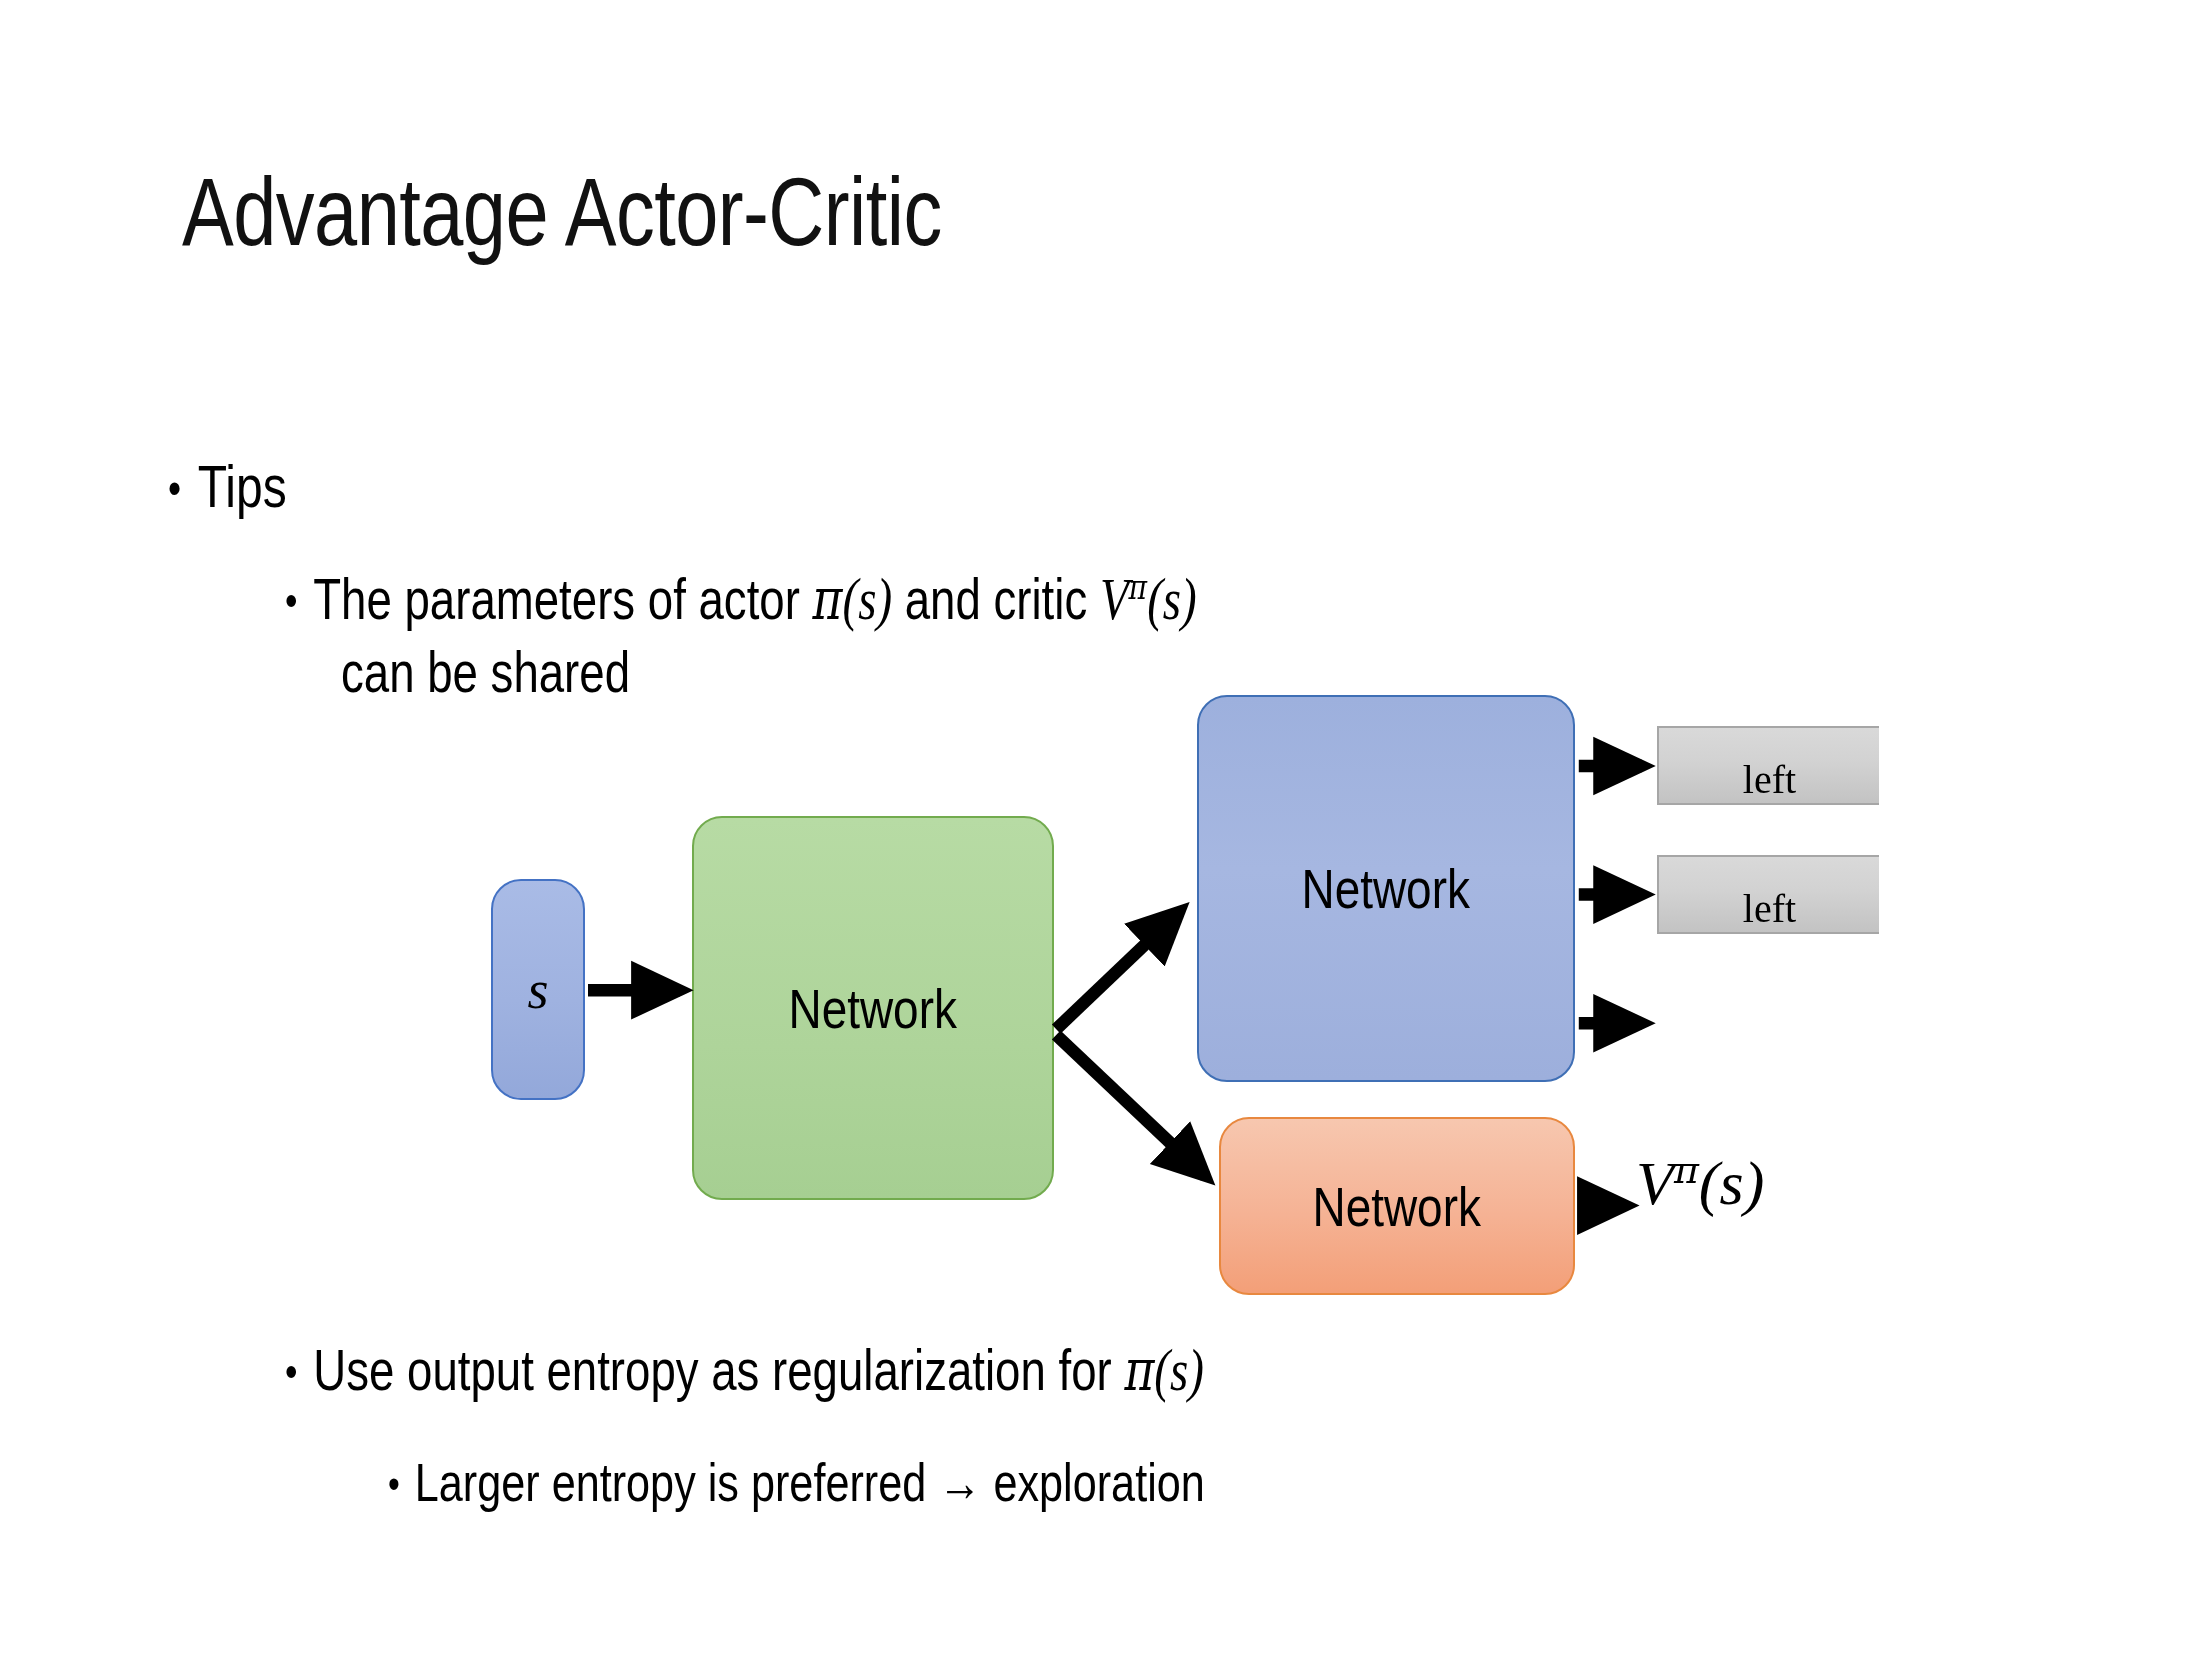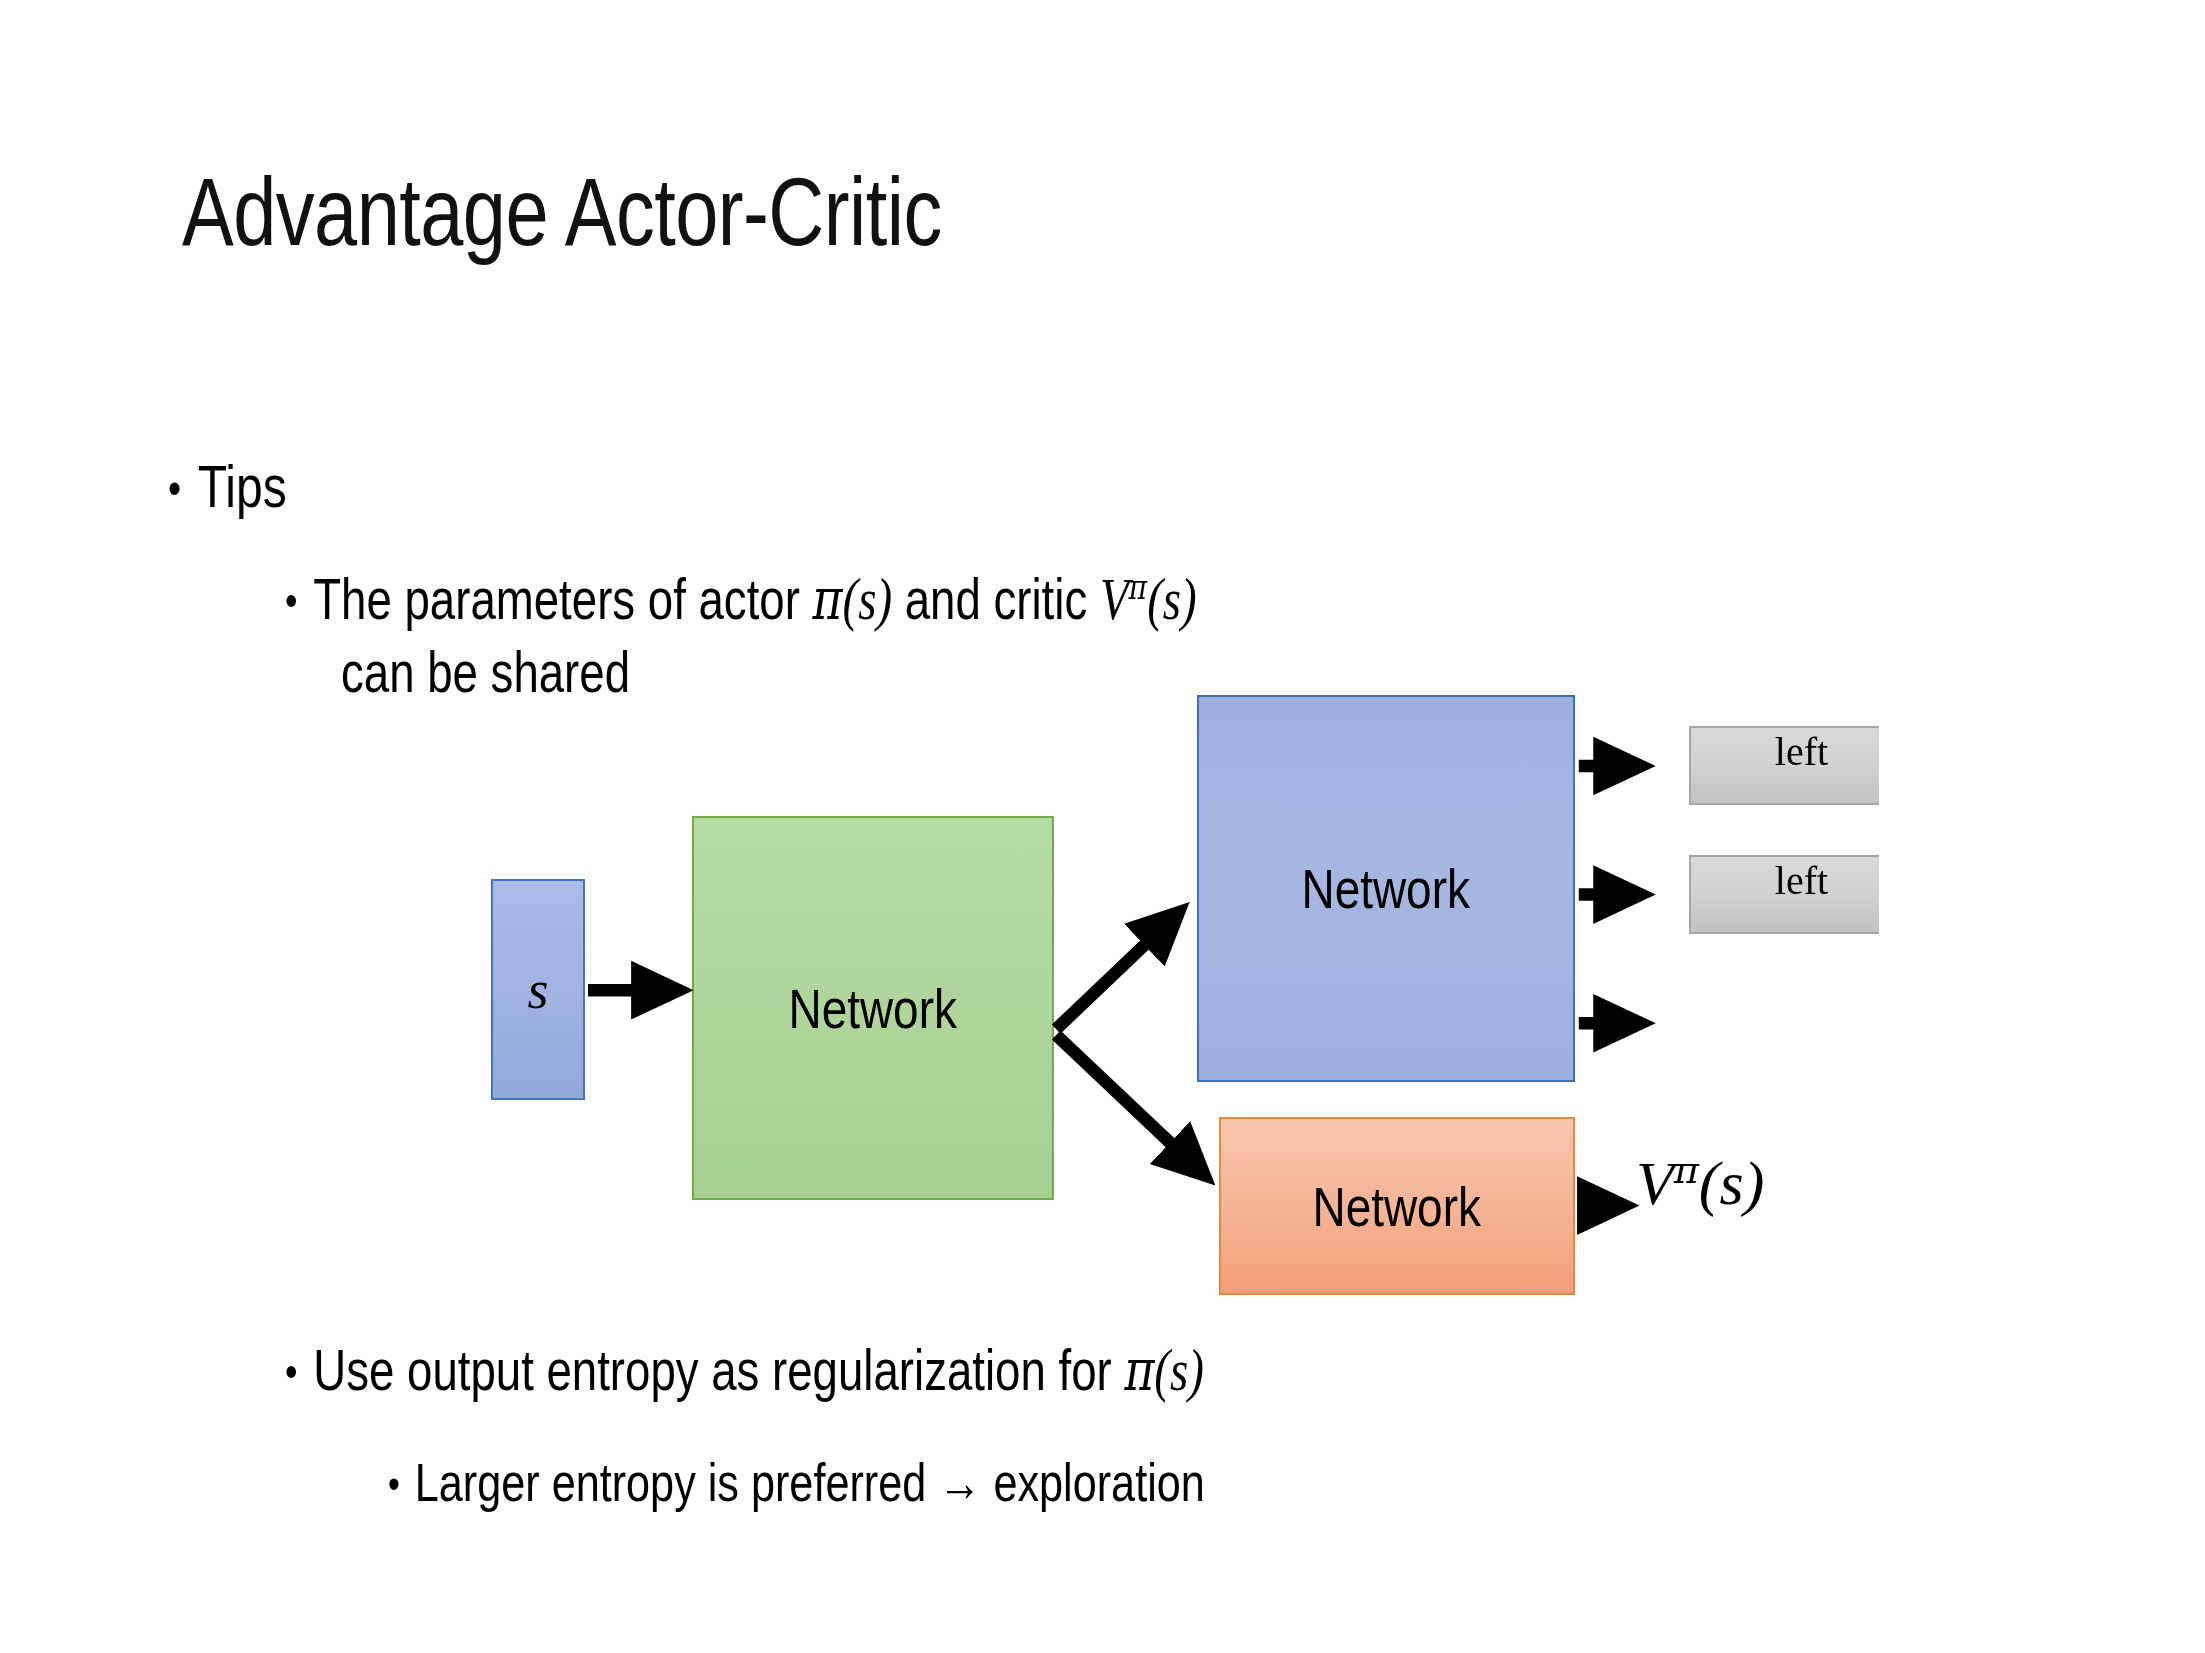--- a/index.html
+++ b/index.html
@@ -72,20 +72,21 @@
     vertical-align: 0.56em;
   }
 
   
   .dbox {
     position: absolute;
     box-sizing: border-box;
     display: flex;
     align-items: center;
     justify-content: center;
+    border-radius: 30px;
   }
   .dbox .lbl {
     font-size: 56px;
     transform: scaleX(0.82);
     white-space: nowrap;
     color: #000;
   }
 
   #box-state {
     left: 491px; top: 879px;
@@ -121,23 +122,22 @@
     border: 2.2px solid #e8883f;
   }
 
   .abox {
     position: absolute;
     box-sizing: border-box;
     width: 225px; height: 79px;
     background: linear-gradient(180deg, #d9d9d9 0%, #d2d2d2 45%, #c3c3c3 100%);
     border: 2.2px solid #a6a6a6;
     display: flex;
-    align-items: flex-start;
+    align-items: flex-end;
     justify-content: center;
-    margin-left: 32px;
   }
   .abox .lbl {
     font-family: "Liberation Serif", serif;
     font-size: 40px;
     color: #000;
   }
   #act-0 { left: 1657px; top: 726px; }
   #act-1 { left: 1657px; top: 855px; }
   #act-2 { left: 1657px; top: 984px; }
 

